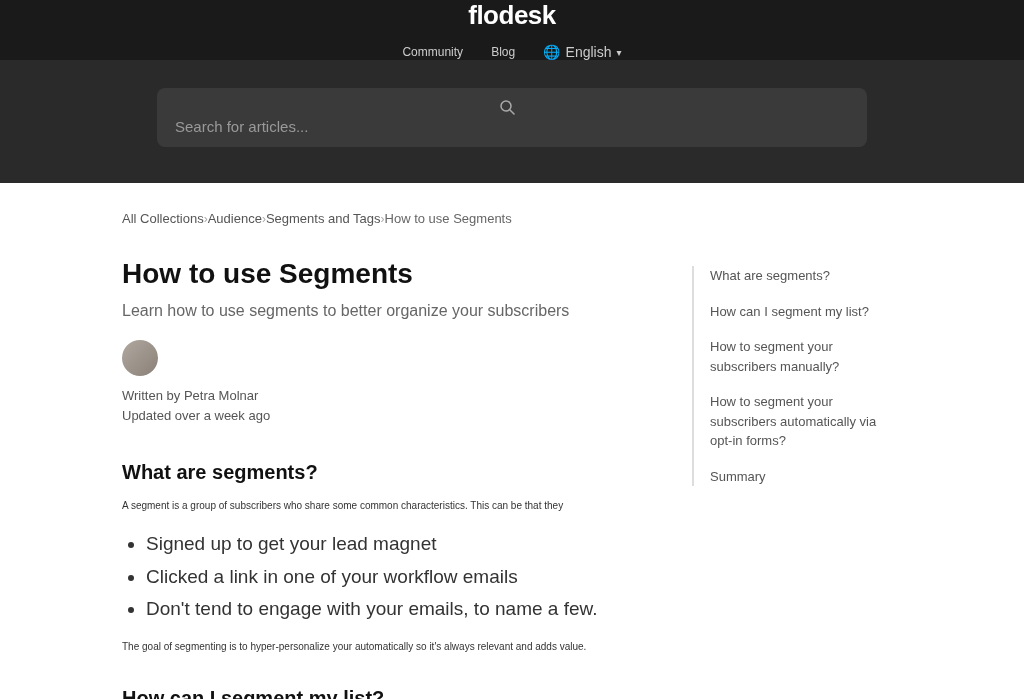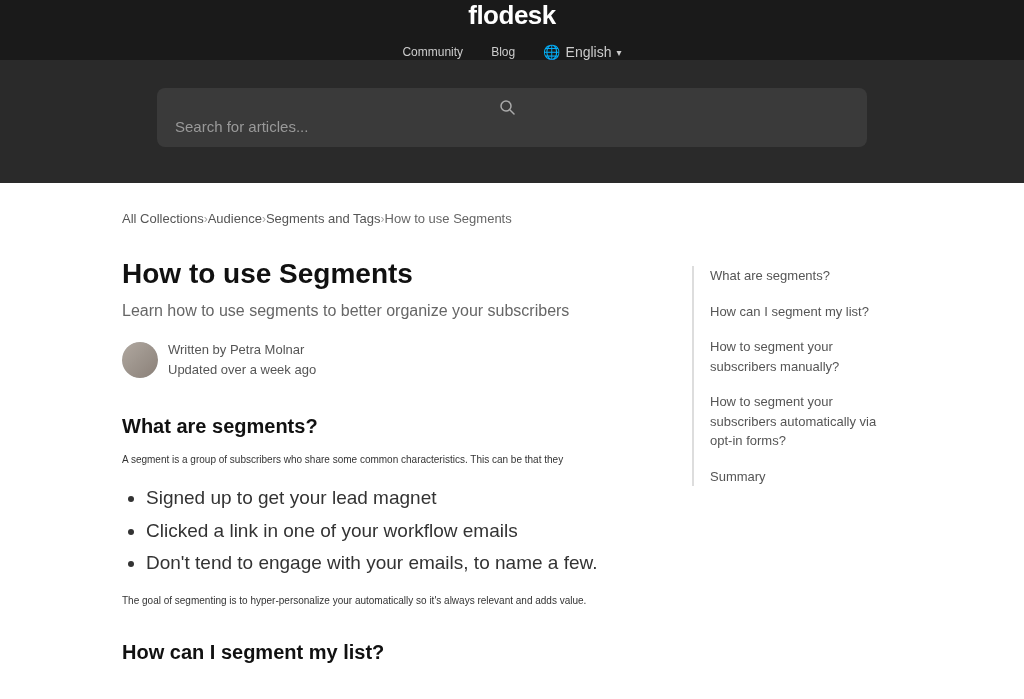--- a/index.html
+++ b/index.html
@@ -110,23 +110,24 @@
       margin-bottom: 10px;
       line-height: 1.3;
     }
     .article-subtitle {
       font-size: 16px;
       color: #666;
       margin-bottom: 20px;
     }
     .author-section {
       display: flex;
-      align-items: center;
+      align-items: flex-start;
       gap: 10px;
       margin-bottom: 36px;
+      flex-direction: column;
     }
     .avatar {
       width: 36px;
       height: 36px;
       border-radius: 50%;
       background: #ccc;
       overflow: hidden;
       display: flex;
       align-items: center;
       justify-content: center;

